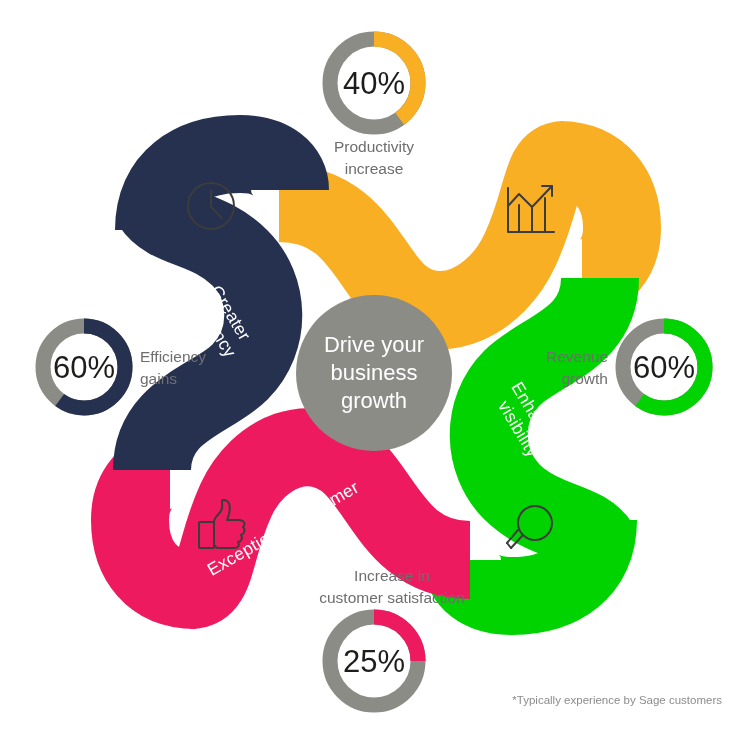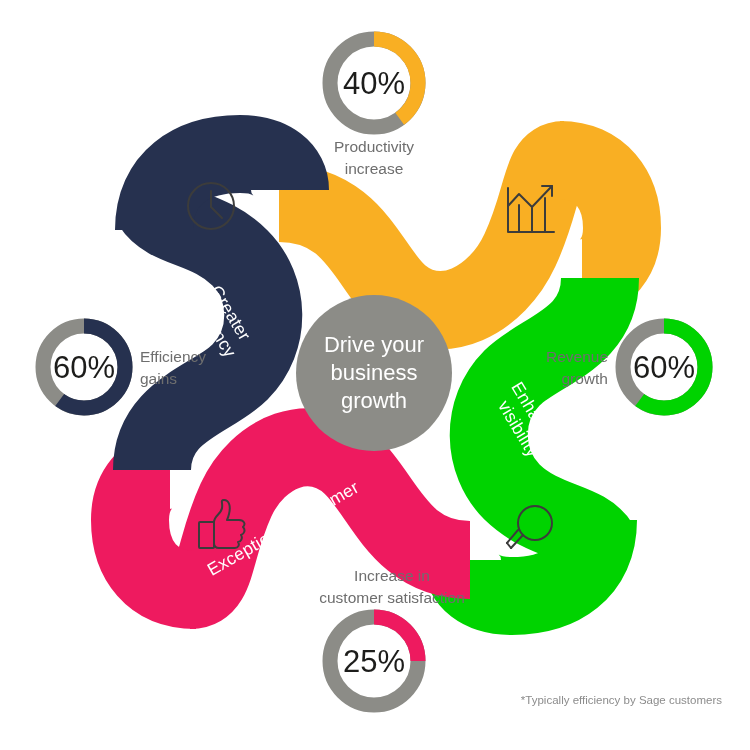--- a/index.html
+++ b/index.html
@@ -183,15 +183,15 @@
     <g>
       <circle cx="374" cy="661" r="44" fill="none" stroke="#8c8c87" stroke-width="15"></circle>
       <circle cx="374" cy="661" r="44" fill="none" stroke="#ee1a5f" stroke-width="15" stroke-dasharray="69.1 207.3" stroke-dashoffset="0" transform="rotate(-90 374 661)"></circle>
       <text class="donut-value" text-anchor="middle" x="374" y="672">25%</text>
       <text class="caption" text-anchor="middle" x="392" y="581">Increase in</text>
       <text class="caption" text-anchor="middle" x="392" y="603">customer satisfaction</text>
     </g>
 
   </svg>
 
-  <div class="footnote">*Typically efficiency by Sage customers</div>
+  <div class="footnote">*Typically experience by Sage customers</div>
 
 </div>
 
 </body></html>

